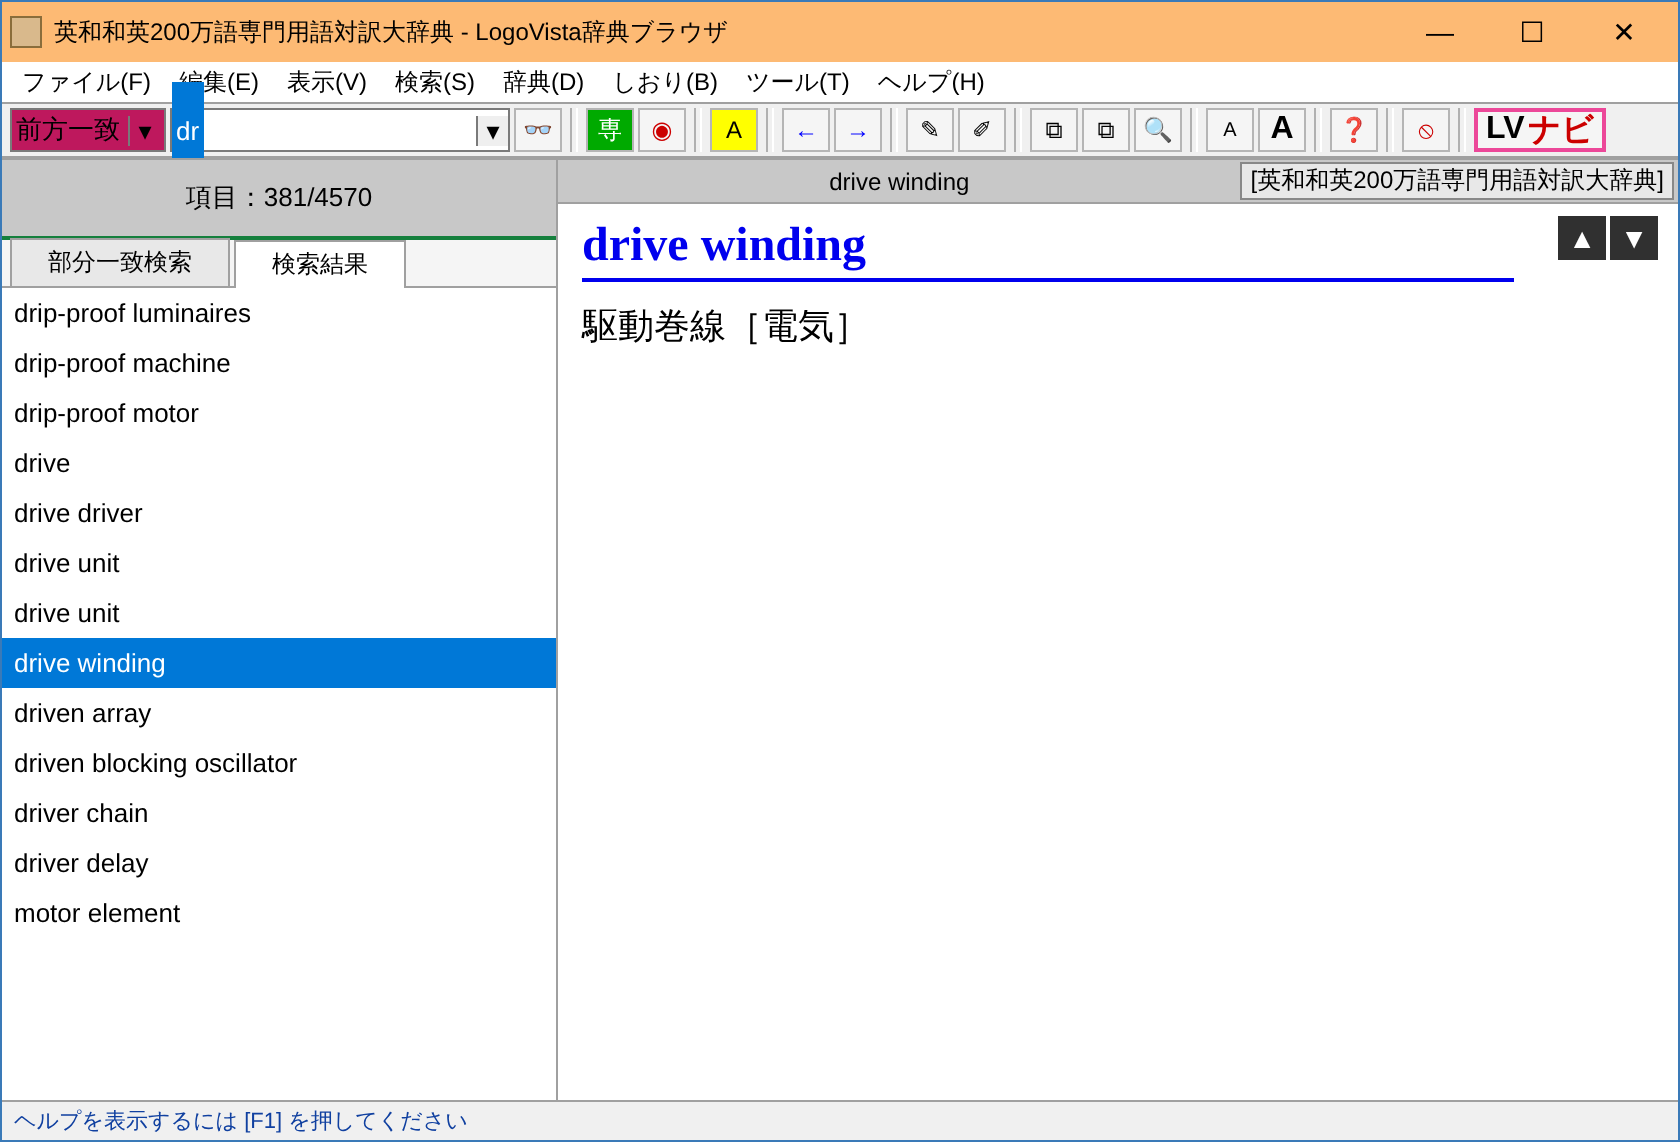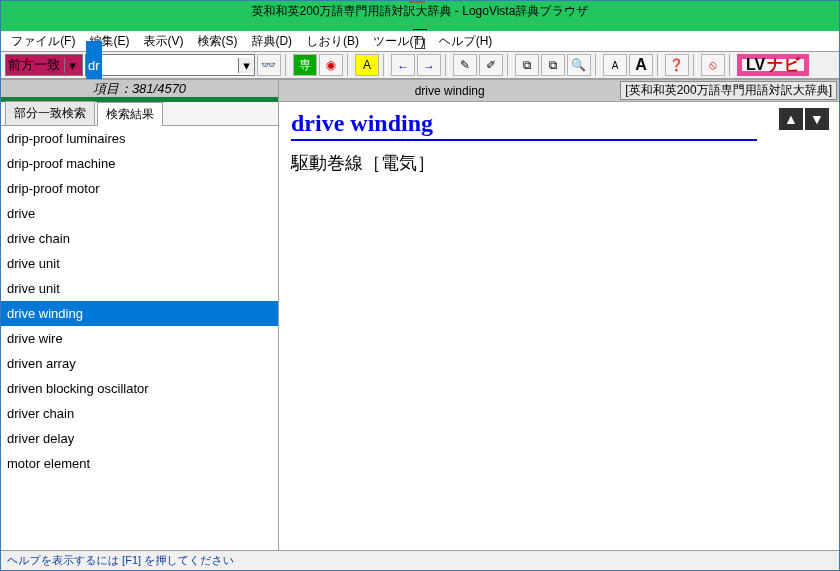--- a/index.html
+++ b/index.html
@@ -1,50 +1,50 @@
 <!DOCTYPE html>
 <html><head>
 <meta charset="utf-8">
 <style>
 * { margin: 0; padding: 0; box-sizing: border-box; font-family: "MS UI Gothic", "Meiryo", sans-serif; }
 body { background: #fff; width: 840px; height: 571px; overflow: hidden; border: 1px solid #3a7ab8; display: flex; flex-direction: column; }
-.titlebar { height: 30px; background: #22c55e; display: flex; align-items: center; padding: 0 4px; font-size: 12px; flex-direction: column; }
+.titlebar { height: 30px; background: #fdba74; display: flex; align-items: center; padding: 0 4px; font-size: 12px; }
 .titlebar .icon { width: 16px; height: 16px; margin-right: 6px; background: #d9b98c; border: 1px solid #8a6d3b; display: inline-block; }
 .titlebar .title { flex: 1; }
 .titlebar .wbtn { width: 46px; height: 28px; display: flex; align-items: center; justify-content: center; font-size: 14px; color: #000; }
 .menubar { height: 20px; display: flex; align-items: center; padding: 0 4px; font-size: 12px; gap: 2px; }
 .menubar .mitem { padding: 2px 6px; }
 .toolbar { height: 28px; border-top: 1px solid #a0a0a0; border-bottom: 1px solid #a0a0a0; background: #f0f0f0; display: flex; align-items: center; padding: 2px 4px; gap: 2px; }
 .match-select { height: 22px; font-size: 13px; border: 1px solid #7a7a7a; background: #be185d; padding: 0 2px; display: flex; align-items: center; }
 .match-select .dd { width: 16px; text-align: center; border-left: 1px solid #7a7a7a; margin-left: 4px; }
 .search-input { height: 22px; width: 170px; border: 1px solid #7a7a7a; background: #fff; color: #fff; font-size: 13px; padding: 0; display: flex; align-items: center; }
 .search-input .val { display:inline-block; padding: 17px 2px; background:#0078d7; color:#fff; }
 .search-input .dd { width: 16px; text-align: center; border-left: 1px solid #7a7a7a; margin-left: auto; color:#000; background:#efefef; }
 .tbtn { width: 24px; height: 22px; border: 1px solid #b5b5b5; background: #f5f5f5; display: flex; align-items: center; justify-content: center; font-size: 12px; }
 .tsep { width: 4px; height: 22px; border-left: 1px solid #b0b0b0; border-right: 1px solid #fff; margin: 0 2px; }
 .client { flex: 1; display: flex; border-top: 1px solid #a0a0a0; min-height: 0; }
 .left { width: 278px; display: flex; flex-direction: column; border-right: 1px solid #a0a0a0; }
-.count-bar { height: 22px; background: #c8c8c8; border-bottom: 5px solid #15803d; display: flex; align-items: center; justify-content: center; font-size: 13px; font-style: italic; }
+.count-bar { height: 40px; background: #c8c8c8; border-bottom: 2px solid #15803d; display: flex; align-items: center; justify-content: center; font-size: 13px; }
 .tabs { height: 24px; display: flex; align-items: flex-end; padding: 0 4px; border-bottom: 1px solid #a0a0a0; background: #f5f5f5; }
-.tab { border: 1px solid #a0a0a0; border-bottom: none; padding: 3px 8px; font-size: 12px; background: #e8e8e8; margin-right: 2px; }
+.tab { border: 1px solid #a0a0a0; border-bottom: none; padding: 3px 18px; font-size: 12px; background: #e8e8e8; margin-right: 2px; }
 .tab.active { background: #fff; position: relative; top: 1px; }
 .list { flex: 1; overflow-y: scroll; border-top: none; }
 .list-item { padding: 5px 6px; font-size: 13px; font-family: Verdana, sans-serif; white-space: nowrap; }
 .list-item.selected { background: #0078d7; color: #fff; }
 .right { flex: 1; display: flex; flex-direction: column; }
 .breadcrumb { height: 22px; background: #c8c8c8; border-bottom: 1px solid #a0a0a0; display: flex; align-items: center; font-size: 12px; }
 .breadcrumb .cur { flex: 1; text-align: center; }
 .breadcrumb .dict { border: 1px solid #888; background: #e8e8e8; padding: 0 4px; margin-right: 2px; }
 .content { flex: 1; padding: 8px 12px; position: relative; overflow: auto; }
 .entry-nav { position: absolute; top: 6px; right: 10px; display: flex; gap: 2px; }
 .entry-nav .nbtn { width: 24px; height: 22px; background: #303030; color: #fff; display: flex; align-items: center; justify-content: center; font-size: 14px; }
 .headword { color: #0000ee; font-weight: bold; font-size: 24px; font-family: "Times New Roman", serif; border-bottom: 2px solid #0000ee; padding-bottom: 2px; margin-right: 70px; }
 .definition { font-size: 18px; margin-top: 10px; font-family: "MS Mincho", serif; }
 .statusbar { height: 20px; border-top: 1px solid #a0a0a0; background: #f0f0f0; font-size: 11px; padding: 2px 6px; color: #1040a0; }
-.lvnav { display:flex; align-items:center; gap:2px; border:5px solid #ec4899; height:22px; padding:0 4px; background:#f5f5f5; font-family: "Times New Roman", serif;}
+.lvnav { display:flex; align-items:center; gap:2px; border:2px solid #ec4899; height:22px; padding:0 4px; background:#f5f5f5; font-family: "Times New Roman", serif;}
 
 .list::-webkit-scrollbar { width: 17px; }
 .list::-webkit-scrollbar-track { background: #f0f0f0; border-left:1px solid #ccc;}
 .list::-webkit-scrollbar-thumb { background: #c0c0c0; border:1px solid #a0a0a0;}
 </style>
 </head>
 <body>
 
 <div class="titlebar">
   <span class="icon"></span>
@@ -113,25 +113,24 @@
     <div class="count-bar">項目：381/4570</div>
     <div class="tabs">
       <div class="tab">部分一致検索</div>
       <div class="tab active">検索結果</div>
     </div>
     <div class="list" id="result-list">
         <div class="list-item">drip-proof luminaires</div>
         <div class="list-item">drip-proof machine</div>
         <div class="list-item">drip-proof motor</div>
         <div class="list-item">drive</div>
-        <div class="list-item">drive chain</div>
+        <div class="list-item">drive driver</div>
         <div class="list-item">drive unit</div>
         <div class="list-item">drive unit</div>
         <div class="list-item selected">drive winding</div>
-        <div class="list-item">drive wire</div>
         <div class="list-item">driven array</div>
         <div class="list-item">driven blocking oscillator</div>
         <div class="list-item">driver chain</div>
         <div class="list-item">driver delay</div>
         <div class="list-item">motor element</div>
       </div>
   </div>
   <div class="right">
     <div class="breadcrumb">
       <span class="cur">drive winding</span>

